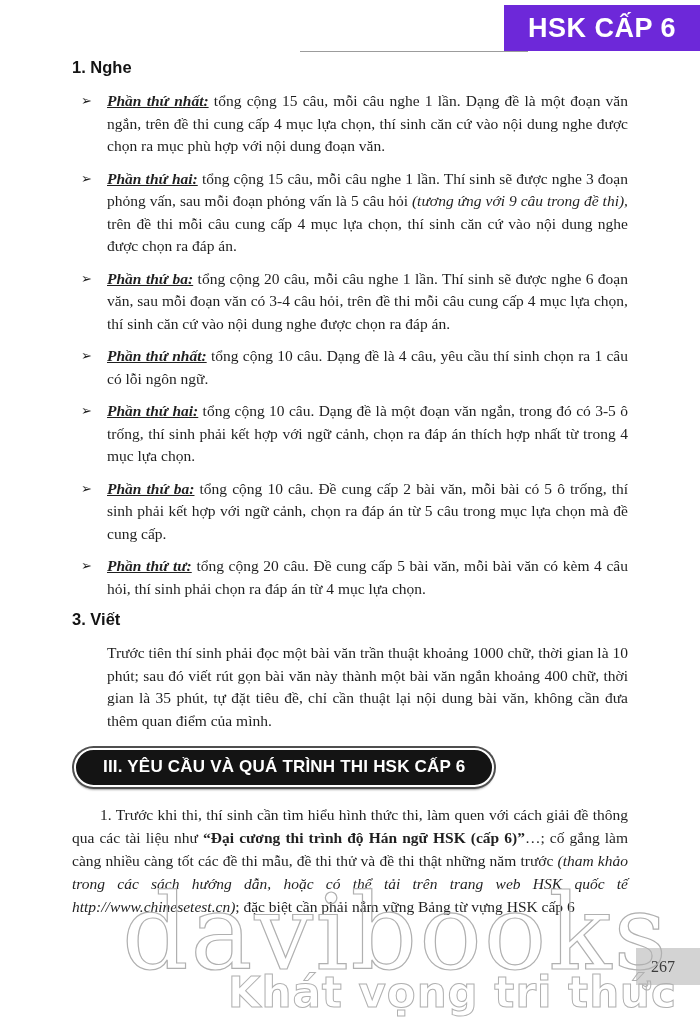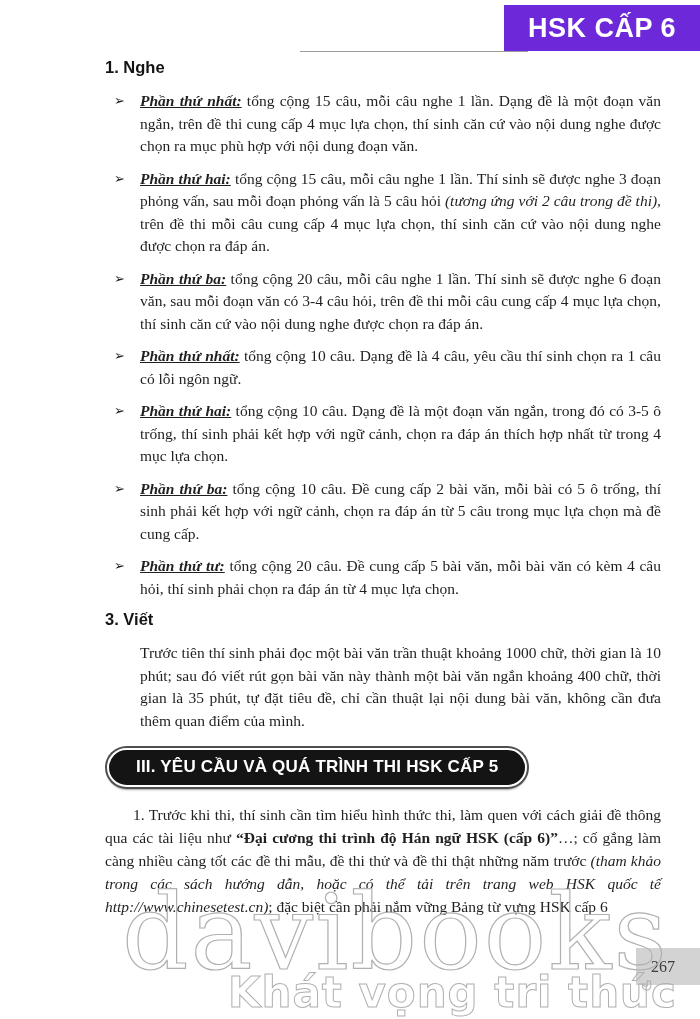--- a/index.html
+++ b/index.html
@@ -20,21 +20,21 @@
     position:absolute;top:51px;left:300px;width:228px;height:1px;background:#9c9c9c;
   }
   .hsk-badge{
     position:absolute;top:5px;right:0;width:196px;height:46px;
     background:#6d28d9;color:#ffffff;
     font-family:"Liberation Sans", sans-serif;font-weight:bold;font-size:27px;
     display:flex;align-items:center;justify-content:center;letter-spacing:.5px;
   }
 
   
-  .content{position:absolute;left:72px;top:58px;width:556px;margin-left:33px;}
+  .content{position:absolute;left:72px;top:58px;width:556px;}
   .sec-title{
     font-family:"Liberation Sans", sans-serif;font-weight:bold;
     font-size:16.5px;color:#141414;margin:0 0 13px 0;
   }
   .sec-title.spaced{margin-top:9px;}
   .bullet{
     position:relative;padding-left:35px;margin-bottom:10px;
     font-size:15.5px;line-height:22.5px;text-align:justify;
   }
   .bullet .arrow{
@@ -103,21 +103,21 @@
     
     <div class="sec-title">1. Nghe</div>
 
     <div class="bullet">
       <span class="arrow">➢</span>
       <span class="lead">Phần thứ nhất:</span><span> tổng cộng 15 câu, mỗi câu nghe 1 lần. Dạng đề là một đoạn văn ngắn, trên đề thi cung cấp 4 mục lựa chọn, thí sinh căn cứ vào nội dung nghe được chọn ra mục phù hợp với nội dung đoạn văn.</span><span class="it"></span><span></span>
     </div>
 
     <div class="bullet">
       <span class="arrow">➢</span>
-      <span class="lead">Phần thứ hai:</span><span> tổng cộng 15 câu, mỗi câu nghe 1 lần. Thí sinh sẽ được nghe 3 đoạn phỏng vấn, sau mỗi đoạn phỏng vấn là 5 câu hỏi </span><span class="it">(tương ứng với 2 câu trong đề thi),</span><span> trên đề thi mỗi câu cung cấp 4 mục lựa chọn, thí sinh căn cứ vào nội dung nghe được chọn ra đáp án.</span>
+      <span class="lead">Phần thứ hai:</span><span> tổng cộng 15 câu, mỗi câu nghe 1 lần. Thí sinh sẽ được nghe 3 đoạn phỏng vấn, sau mỗi đoạn phỏng vấn là 5 câu hỏi </span><span class="it">(tương ứng với 9 câu trong đề thi),</span><span> trên đề thi mỗi câu cung cấp 4 mục lựa chọn, thí sinh căn cứ vào nội dung nghe được chọn ra đáp án.</span>
     </div>
 
     <div class="bullet">
       <span class="arrow">➢</span>
       <span class="lead">Phần thứ ba:</span><span> tổng cộng 20 câu, mỗi câu nghe 1 lần. Thí sinh sẽ được nghe 6 đoạn văn, sau mỗi đoạn văn có 3-4 câu hỏi, trên đề thi mỗi câu cung cấp 4 mục lựa chọn, thí sinh căn cứ vào nội dung nghe được chọn ra đáp án.</span><span class="it"></span><span></span>
     </div>
 
     
 
     <div class="bullet">
@@ -138,21 +138,21 @@
     <div class="bullet">
       <span class="arrow">➢</span>
       <span class="lead">Phần thứ tư:</span><span> tổng cộng 20 câu. Đề cung cấp 5 bài văn, mỗi bài văn có kèm 4 câu hỏi, thí sinh phải chọn ra đáp án từ 4 mục lựa chọn.</span>
     </div>
 
     
     <div class="sec-title spaced">3. Viết</div>
     <p class="indent-para">Trước tiên thí sinh phải đọc một bài văn trần thuật khoảng 1000 chữ, thời gian là 10 phút; sau đó viết rút gọn bài văn này thành một bài văn ngắn khoảng 400 chữ, thời gian là 35 phút, tự đặt tiêu đề, chỉ cần thuật lại nội dung bài văn, không cần đưa thêm quan điểm của mình.</p>
 
     
-    <div class="banner">III. YÊU CẦU VÀ QUÁ TRÌNH THI HSK CẤP 5</div>
+    <div class="banner">III. YÊU CẦU VÀ QUÁ TRÌNH THI HSK CẤP 6</div>
 
     
 
     <p class="req-para"><span>1. Trước khi thi, thí sinh cần tìm hiểu hình thức thi, làm quen với cách giải đề thông qua các tài liệu như </span><span class="bd">“Đại cương thi trình độ Hán ngữ HSK (cấp 6)”</span><span>…; cố gắng làm càng nhiều càng tốt các đề thi mẫu, đề thi thử và đề thi thật những năm trước </span><span class="it">(tham khảo trong các sách hướng dẫn, hoặc có thể tải trên trang web HSK quốc tế http://www.chinesetest.cn)</span><span>; đặc biệt cần phải nắm vững Bảng từ vựng HSK cấp 6</span></p>
 
   </div>
 
   <div class="wm wm-big">davibooks</div>
   <div class="wm wm-small">Khát vọng tri thức</div>
 

